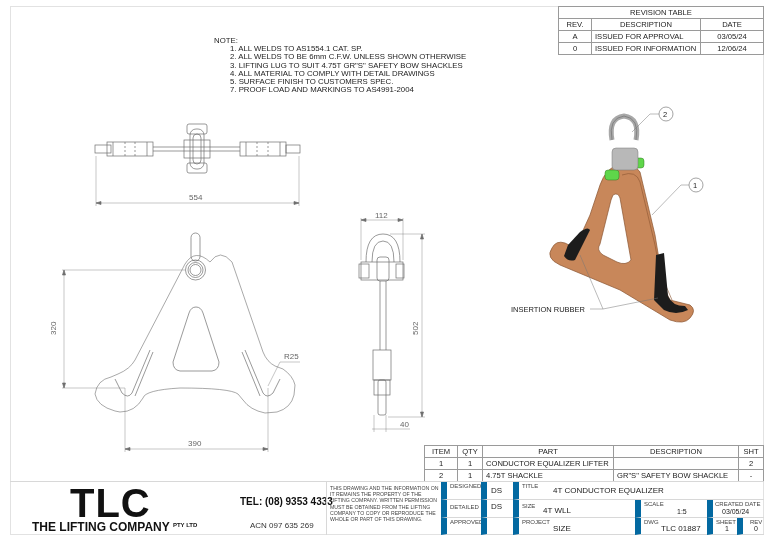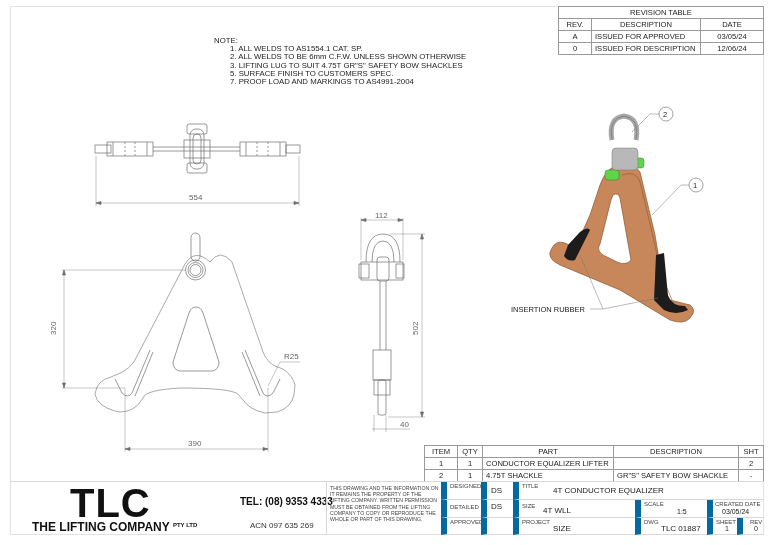--- a/index.html
+++ b/index.html
@@ -39,37 +39,38 @@
       <tr>
         <td colspan="3" class="c">REVISION TABLE</td>
       </tr>
   <tr>
     <td class="c" style="width:26px">REV.</td>
     <td class="c">DESCRIPTION</td>
     <td class="c" style="width:56px">DATE</td>
   </tr>
   <tr>
     <td class="c">A</td>
-    <td>ISSUED FOR APPROVED</td>
+    <td>ISSUED FOR APPROVAL</td>
     <td class="c">03/05/24</td>
   </tr>
   <tr>
     <td class="c">0</td>
-    <td>ISSUED FOR DESCRIPTION</td>
+    <td>ISSUED FOR INFORMATION</td>
     <td class="c">12/06/24</td>
   </tr>
 </tbody>
   </table>
 
 <div class="notes">
   <div>NOTE:</div>
   <div class="items">
     <div>1. ALL WELDS TO AS1554.1 CAT. SP.</div>
     <div>2. ALL WELDS TO BE 6mm C.F.W. UNLESS SHOWN OTHERWISE</div>
     <div>3. LIFTING LUG TO SUIT 4.75T GR"S" SAFETY BOW SHACKLES</div>
+    <div>4. ALL MATERIAL TO COMPLY WITH DETAIL DRAWINGS</div>
     <div>5. SURFACE FINISH TO CUSTOMERS SPEC.</div>
     <div>7. PROOF LOAD AND MARKINGS TO AS4991-2004</div>
   </div>
 </div>
 
 <svg width="771" height="545" style="position:absolute;left:0;top:0">
 
   <g stroke="#6e6e6e" stroke-width="0.7" fill="none">
     <rect x="95" y="145" width="16" height="8"></rect>
     <rect x="107" y="142" width="46" height="14"></rect>

